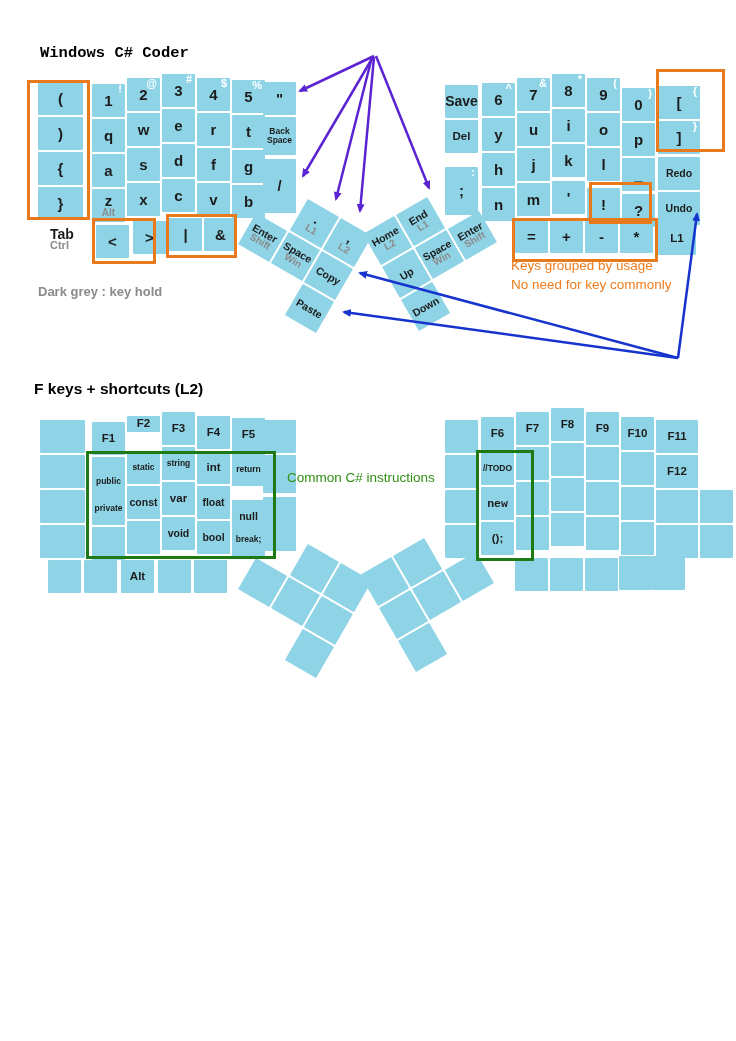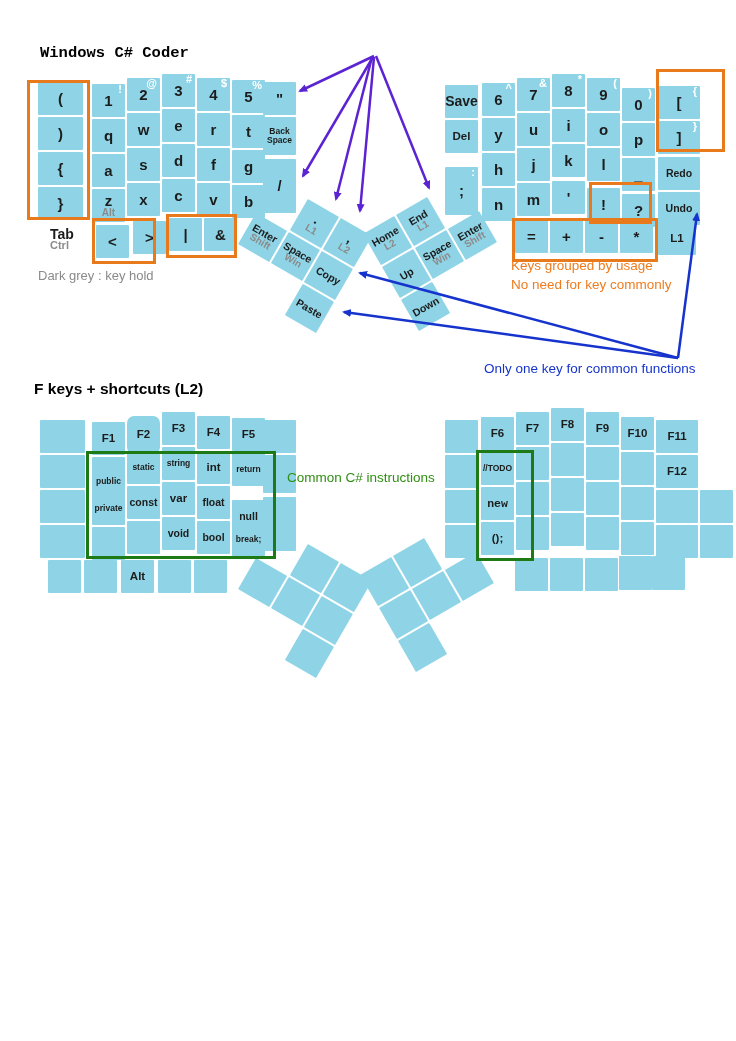--- a/index.html
+++ b/index.html
@@ -13,21 +13,21 @@
   .key.plain{background:none;align-items:flex-start;text-align:left;}
   .klabel{white-space:pre-line;}
   .ksub{color:var(--sub_grey,#8b8b8b);font-size:10px;font-weight:bold;margin-top:-1px;}
   .ksup{position:absolute;top:0px;right:3px;color:#fff;font-size:11px;font-weight:bold;}
   .cluster{position:absolute;width:114px;height:114px;transform-origin:0 0;}
   .hrect{position:absolute;border:3px solid;z-index:5;pointer-events:none;}
   .ann{position:absolute;z-index:6;}
   .t-top{left:40px;top:44px;font-size:15.5px;font-weight:bold;color:#000;font-family:Liberation Mono, monospace;}
   .t-bottom{left:34px;top:380px;font-size:15.5px;font-weight:bold;color:#000;}
   .easy{left:247px;top:31px;color:var(--purple,#5b23d1);font-size:13.5px;}
-  .darkgrey{left:38px;top:268px;color:var(--grey_text,#8a8a8a);font-weight:normal;font-size:13px;}
+  .darkgrey{left:38px;top:284px;color:var(--grey_text,#8a8a8a);font-weight:bold;font-size:13px;}
   .grp1{left:511px;top:258px;color:var(--orange,#ee7c1e);font-size:13.5px;}
   .grp2{left:511px;top:277px;color:var(--orange,#ee7c1e);font-size:13.5px;}
   .only{left:484px;top:361px;color:var(--blue,#1634cd);font-size:13.5px;}
   .common{left:287px;top:470px;color:var(--green_text,#2f8f12);font-size:13.5px;}
   svg.arrows{position:absolute;left:0;top:0;z-index:10;pointer-events:none;}
 </style>
 </head>
 <body>
 
 <div class="canvas">
@@ -252,21 +252,21 @@
         <div class="key" style="left: 92px; top: 422px; width: 33px; height: 33px;">
           <span class="klabel" style="font-size: 11.5px;">F1</span>
         </div>
         <div class="key" style="left: 92px; top: 457px; width: 33px; height: 48px; align-items: center;">
           <span class="klabel" style="font-size: 8.5px;">public</span>
         </div>
         <div class="key" style="left: 92px; top: 492px; width: 33px; height: 33px;">
           <span class="klabel" style="font-size: 8.5px;">private</span>
         </div>
         <div class="key" style="left: 92px; top: 527px; width: 33px; height: 33px;"></div>
-        <div class="key" style="left: 127px; top: 416px; width: 33px; height: 38px; border-radius: 7px;">
+        <div class="key" style="left: 127px; top: 416px; width: 33px; height: 16px;">
           <span class="klabel" style="font-size: 11.5px;">F2</span>
         </div>
         <div class="key" style="left: 127px; top: 451px; width: 33px; height: 33px;">
           <span class="klabel" style="font-size: 8.5px;">static</span>
         </div>
         <div class="key" style="left: 127px; top: 486px; width: 33px; height: 33px;">
           <span class="klabel" style="font-size: 10.5px;">const</span>
         </div>
         <div class="key" style="left: 127px; top: 521px; width: 33px; height: 33px;"></div>
         <div class="key" style="left: 162px; top: 412px; width: 33px; height: 33px;">
@@ -446,21 +446,20 @@
       <div class="hrect" style="left: 589px; top: 182px; width: 57px; height: 36px; border-color: rgb(232, 122, 28);"></div>
       <div class="hrect" style="left: 512px; top: 218px; width: 140px; height: 38px; border-color: rgb(232, 122, 28);"></div>
       <div class="hrect" style="left: 86px; top: 451px; width: 184px; height: 102px; border-color: rgb(29, 122, 20);"></div>
       <div class="hrect" style="left: 476px; top: 450px; width: 52px; height: 105px; border-color: rgb(29, 122, 20);"></div>
     </div>
 
   <div class="ann t-top">Windows C# Coder</div>
   <div class="ann darkgrey">Dark grey : key hold</div>
   <div class="ann grp1">Keys grouped by usage</div>
   <div class="ann grp2">No need for key commonly</div>
-  <div class="ann only">Only one key for common functions</div>
   <div class="ann t-bottom">F keys + shortcuts (L2)</div>
   <div class="ann common">Common C# instructions</div>
 
   <svg class="arrows" id="arrows-svg" width="736" height="1041">
       <defs>
         <marker id="head-purple" markerWidth="9" markerHeight="8" refX="7" refY="4" orient="auto" markerUnits="userSpaceOnUse">
           <polygon points="0,0 9,4 0,8" fill="#5b23d1"></polygon>
         </marker>
         <marker id="head-blue" markerWidth="9" markerHeight="8" refX="7" refY="4" orient="auto" markerUnits="userSpaceOnUse">
           <polygon points="0,0 9,4 0,8" fill="#1634cd"></polygon>

